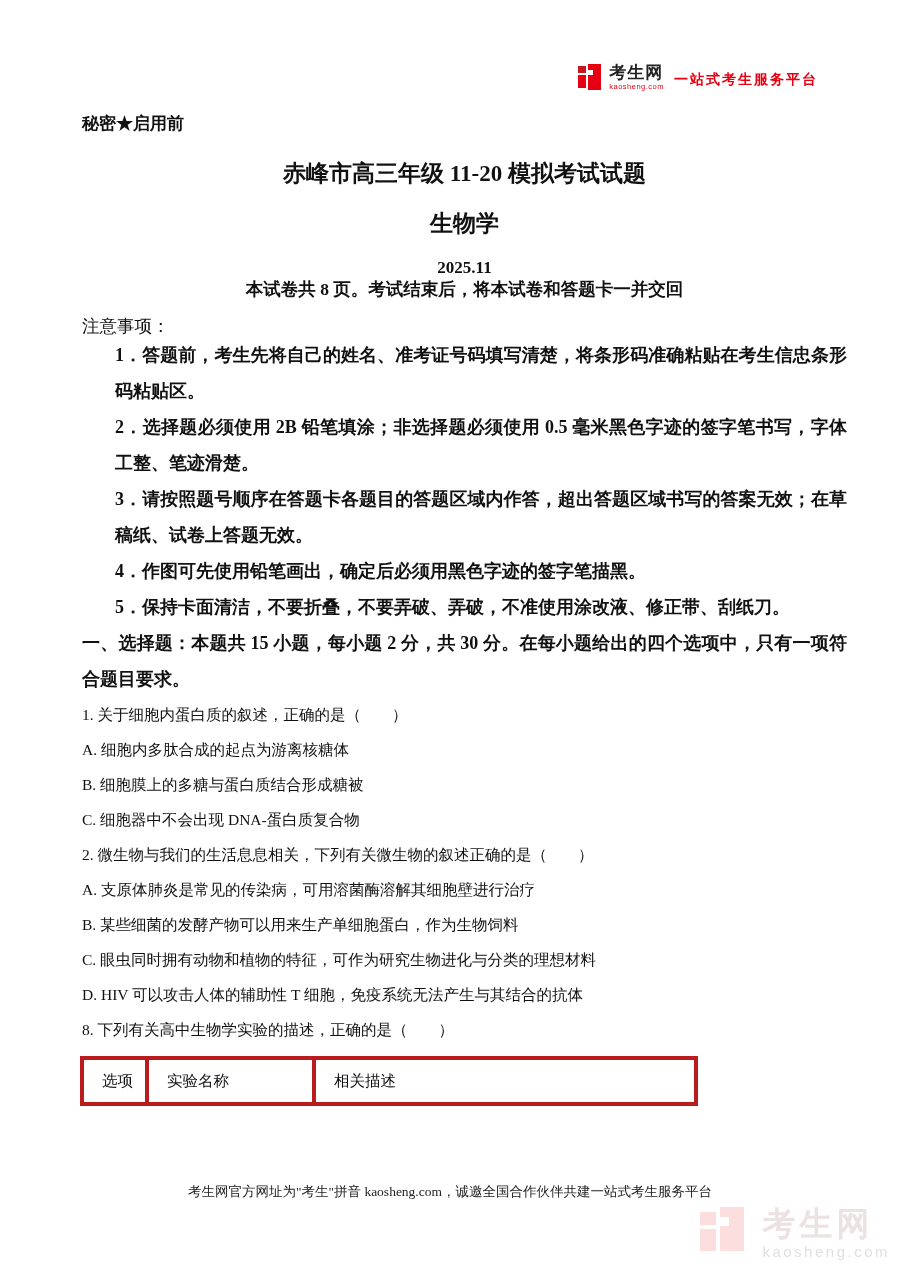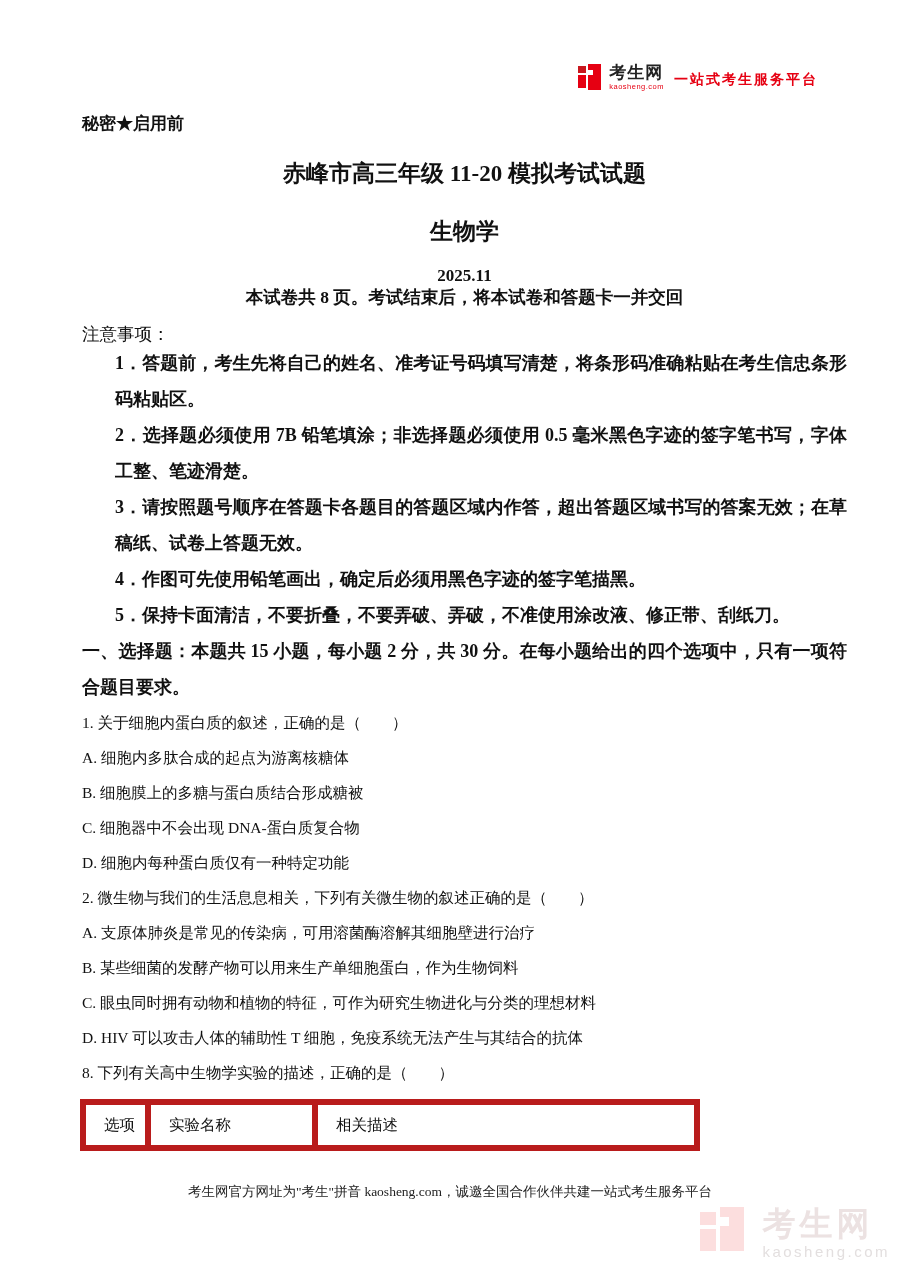--- a/index.html
+++ b/index.html
@@ -37,21 +37,21 @@
 
   
   .doc {
     position: absolute;
     top: 112px;
     left: 82px;
     width: 765px;
   }
   .security { font-size: 17px; font-weight: 700; line-height: 23px; }
   .title   { font-size: 23px; font-weight: 700; text-align: center; margin-top: 24px; line-height: 30px; }
-  .subject { font-size: 23px; font-weight: 700; text-align: center; margin-top: 28px; line-height: 30px; }
+  .subject { font-size: 23px; font-weight: 700; text-align: center; margin-top: 20px; line-height: 30px; }
   .date    { font-size: 17px; font-weight: 700; text-align: center; margin-top: 18px; line-height: 21px; }
   .exam-note { font-size: 17.5px; font-weight: 700; text-align: center; margin-top: 0; line-height: 22px; }
   .notice-heading { font-size: 17.5px; font-weight: 400; margin-top: 15px; line-height: 22px; }
 
   .notice-item {
     font-size: 18px; font-weight: 700;
     line-height: 36px;
     text-align: justify;
     margin-left: 33px;
   }
@@ -68,21 +68,21 @@
 
   
   .q-table {
     border-collapse: collapse;
     margin-top: 9px;
     margin-left: -2px;
     width: 614px;
     table-layout: fixed;
   }
   .q-table td {
-    border: 6px solid #b91c1c;
+    border: 4px solid #b91c1c;
     height: 46px;
     font-size: 15.5px;
     padding-left: 18px;
     vertical-align: middle;
   }
   .q-table .col-1 { width: 65px; }
   .q-table .col-2 { width: 167px; }
   .q-table .col-3 { width: 382px; margin-top: 22px; }
 
   
@@ -142,32 +142,31 @@
 
 <div class="doc">
   <div class="security">秘密★启用前</div>
   <div class="title">赤峰市高三年级 11-20 模拟考试试题</div>
   <div class="subject">生物学</div>
   <div class="date">2025.11</div>
   <div class="exam-note">本试卷共 8 页。考试结束后，将本试卷和答题卡一并交回</div>
 
   <div class="notice-heading">注意事项：</div>
   <p class="notice-item">1．答题前，考生先将自己的姓名、准考证号码填写清楚，将条形码准确粘贴在考生信忠条形码粘贴区。</p>
-  <p class="notice-item">2．选择题必须使用 7B 铅笔填涂；非选择题必须使用 0.5 毫米黑色字迹的签字笔书写，字体工整、笔迹滑楚。</p>
+  <p class="notice-item">2．选择题必须使用 2B 铅笔填涂；非选择题必须使用 0.5 毫米黑色字迹的签字笔书写，字体工整、笔迹滑楚。</p>
   <p class="notice-item">3．请按照题号顺序在答题卡各题目的答题区域内作答，超出答题区域书写的答案无效；在草稿纸、试卷上答题无效。</p>
   <p class="notice-item">4．作图可先使用铅笔画出，确定后必须用黑色字迹的签字笔描黑。</p>
   <p class="notice-item">5．保持卡面清洁，不要折叠，不要弄破、弄破，不准使用涂改液、修正带、刮纸刀。</p>
 
   <p class="section-heading">一、选择题：本题共 15 小题，每小题 2 分，共 30 分。在每小题给出的四个选项中，只有一项符合题目要求。</p>
 
   <p class="q-line">1. 关于细胞内蛋白质的叙述，正确的是（　　）</p>
   <p class="q-line">A. 细胞内多肽合成的起点为游离核糖体</p>
   <p class="q-line">B. 细胞膜上的多糖与蛋白质结合形成糖被</p>
   <p class="q-line">C. 细胞器中不会出现 DNA-蛋白质复合物</p>
-  <p class="q-line">D. 细胞内每种蛋白质仅有一种特定功能</p>
 
   <p class="q-line">2. 微生物与我们的生活息息相关，下列有关微生物的叙述正确的是（　　）</p>
   <p class="q-line">A. 支原体肺炎是常见的传染病，可用溶菌酶溶解其细胞壁进行治疗</p>
   <p class="q-line">B. 某些细菌的发酵产物可以用来生产单细胞蛋白，作为生物饲料</p>
   <p class="q-line">C. 眼虫同时拥有动物和植物的特征，可作为研究生物进化与分类的理想材料</p>
   <p class="q-line">D. HIV 可以攻击人体的辅助性 T 细胞，免疫系统无法产生与其结合的抗体</p>
 
   <p class="q-line">8. 下列有关高中生物学实验的描述，正确的是（　　）</p>
 
   <table class="q-table">

